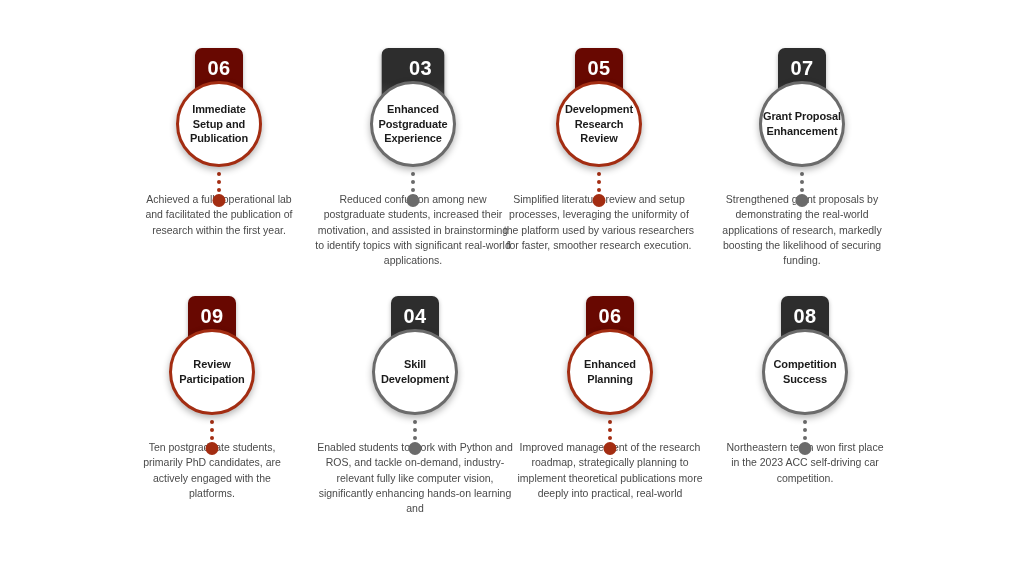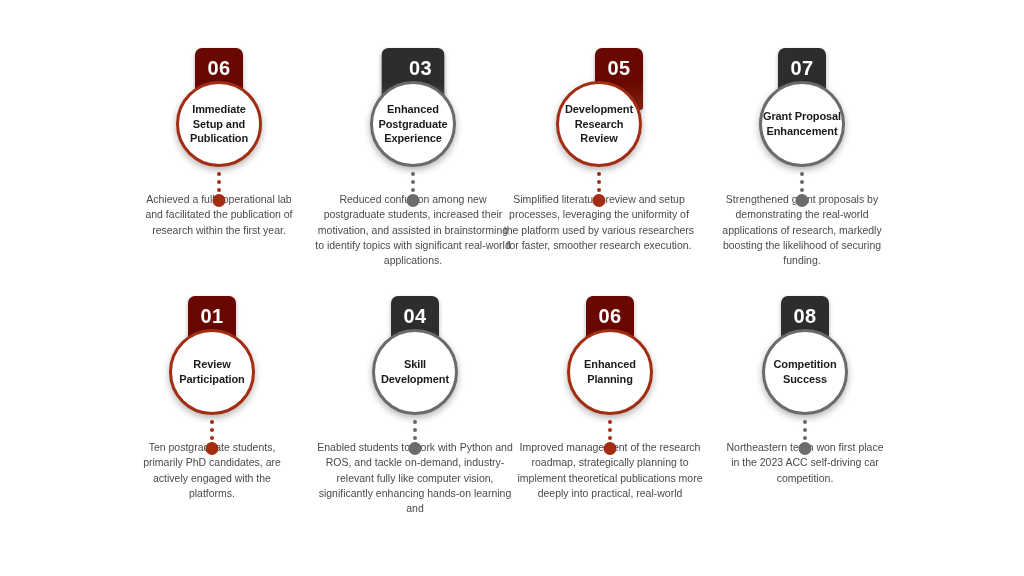--- a/index.html
+++ b/index.html
@@ -168,21 +168,21 @@
     <div class="connector">
       <span class="dot d1" style="background: rgb(107, 107, 107);"></span>
       <span class="dot d2" style="background: rgb(107, 107, 107);"></span>
       <span class="dot d3" style="background: rgb(107, 107, 107);"></span>
       <span class="knob" style="background: rgb(107, 107, 107);"></span>
     </div>
     <div class="desc">Reduced confusion among new postgraduate students, increased their motivation, and assisted in brainstorming to identify topics with significant real-world applications.</div>
   </div>
 
   <div class="step r1 c3-r1 w-wide">
-    <div class="badge" style="background: linear-gradient(rgb(163, 45, 18) 0%, rgb(163, 45, 18) 55%, rgba(0, 0, 0, 0.18) 100%), rgb(163, 45, 18); background-blend-mode: multiply; margin-left: 20px;">
+    <div class="badge" style="background: linear-gradient(rgb(163, 45, 18) 0%, rgb(163, 45, 18) 55%, rgba(0, 0, 0, 0.18) 100%), rgb(163, 45, 18); background-blend-mode: multiply;">
       <span class="badge-num">05</span>
     </div>
     <div class="circle" style="border: 3px solid rgb(163, 45, 18);">
       <span class="circle-title">Development Research Review</span>
     </div>
     <div class="connector">
       <span class="dot d1" style="background: rgb(163, 45, 18);"></span>
       <span class="dot d2" style="background: rgb(163, 45, 18);"></span>
       <span class="dot d3" style="background: rgb(163, 45, 18);"></span>
       <span class="knob" style="background: rgb(163, 45, 18);"></span>
@@ -201,21 +201,21 @@
       <span class="dot d1" style="background: rgb(107, 107, 107);"></span>
       <span class="dot d2" style="background: rgb(107, 107, 107);"></span>
       <span class="dot d3" style="background: rgb(107, 107, 107);"></span>
       <span class="knob" style="background: rgb(107, 107, 107);"></span>
     </div>
     <div class="desc">Strengthened grant proposals by demonstrating the real-world applications of research, markedly boosting the likelihood of securing funding.</div>
   </div>
 
   <div class="step r2 c1-r2 w-narrow">
     <div class="badge" style="background: linear-gradient(rgb(163, 45, 18) 0%, rgb(163, 45, 18) 55%, rgba(0, 0, 0, 0.18) 100%), rgb(163, 45, 18); background-blend-mode: multiply;">
-      <span class="badge-num">01</span>
+      <span class="badge-num">09</span>
     </div>
     <div class="circle" style="border: 3px solid rgb(163, 45, 18);">
       <span class="circle-title">Review Participation</span>
     </div>
     <div class="connector">
       <span class="dot d1" style="background: rgb(163, 45, 18);"></span>
       <span class="dot d2" style="background: rgb(163, 45, 18);"></span>
       <span class="dot d3" style="background: rgb(163, 45, 18);"></span>
       <span class="knob" style="background: rgb(163, 45, 18);"></span>
     </div>

